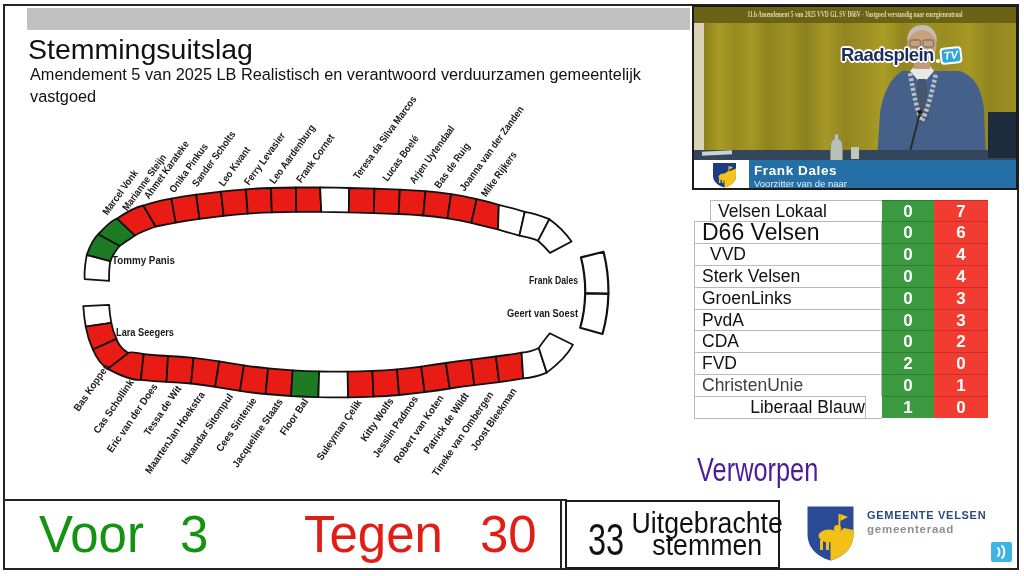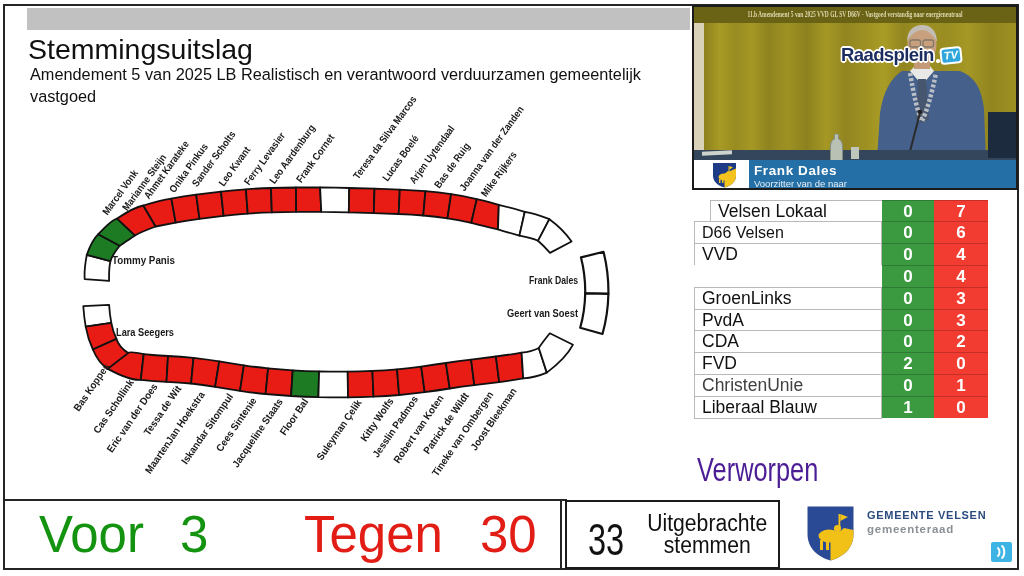--- a/index.html
+++ b/index.html
@@ -256,32 +256,33 @@
 
 <div class="abs" style="left:694px;top:199.5px;width:296px;height:219px;">
 
 <div class="abs" style="left:0;top:0.0px;width:296px;height:21.9px;">
       <div class="abs" style="left:0;top:0;width:188px;height:21.9px;border:1px solid #b9b9b9;border-bottom:none;background:#fff;font-size:17.5px;color:#111;padding-left:7px;line-height:21px;margin-left:16px;">Velsen Lokaal</div>
       <div class="abs" style="left:188px;top:0;width:52px;height:21.9px;background:#3b9a40;border-top:1px solid #2e7c34;color:#fff;font-size:17px;font-weight:bold;text-align:center;line-height:21.5px;">0</div>
       <div class="abs" style="left:240px;top:0;width:54px;height:21.9px;background:#f23c31;border-top:1px solid #c42f27;color:#fff;font-size:17px;font-weight:bold;text-align:center;line-height:21.5px;">7</div>
     </div>
 
 <div class="abs" style="left:0;top:21.8px;width:296px;height:21.9px;">
-      <div class="abs" style="left:0;top:0;width:188px;height:21.9px;border:1px solid #b9b9b9;border-bottom:none;background:#fff;font-size:16px;color:#111;padding-left:7px;line-height:21px;">D66 Velsen</div>
+      <div class="abs" style="left:0;top:0;width:188px;height:21.9px;border:1px solid #b9b9b9;border-bottom:none;background:#fff;font-size:23px;color:#111;padding-left:7px;line-height:21px;">D66 Velsen</div>
       <div class="abs" style="left:188px;top:0;width:52px;height:21.9px;background:#3b9a40;border-top:1px solid #2e7c34;color:#fff;font-size:17px;font-weight:bold;text-align:center;line-height:21.5px;">0</div>
       <div class="abs" style="left:240px;top:0;width:54px;height:21.9px;background:#f23c31;border-top:1px solid #c42f27;color:#fff;font-size:17px;font-weight:bold;text-align:center;line-height:21.5px;">6</div>
     </div>
 
 <div class="abs" style="left:0;top:43.6px;width:296px;height:21.9px;">
-      <div class="abs" style="left:0;top:0;width:188px;height:21.9px;border:1px solid #b9b9b9;border-bottom:none;background:#fff;font-size:17.5px;color:#111;padding-left:7px;line-height:21px;">VVD</div>
+      <div class="abs" style="left:0;top:0;width:188px;height:21.9px;border:1px solid #b9b9b9;border-bottom:none;background:#fff;font-size:17.5px;color:#111;padding-left:15px;line-height:21px;">VVD</div>
       <div class="abs" style="left:188px;top:0;width:52px;height:21.9px;background:#3b9a40;border-top:1px solid #2e7c34;color:#fff;font-size:17px;font-weight:bold;text-align:center;line-height:21.5px;">0</div>
       <div class="abs" style="left:240px;top:0;width:54px;height:21.9px;background:#f23c31;border-top:1px solid #c42f27;color:#fff;font-size:17px;font-weight:bold;text-align:center;line-height:21.5px;">4</div>
     </div>
 
 <div class="abs" style="left:0;top:65.4px;width:296px;height:21.9px;">
+      <div class="abs" style="left:0;top:0;width:188px;height:21.9px;border:1px solid #b9b9b9;border-bottom:none;background:#fff;font-size:17.5px;color:#111;padding-left:7px;line-height:21px;">Sterk Velsen</div>
       <div class="abs" style="left:188px;top:0;width:52px;height:21.9px;background:#3b9a40;border-top:1px solid #2e7c34;color:#fff;font-size:17px;font-weight:bold;text-align:center;line-height:21.5px;">0</div>
       <div class="abs" style="left:240px;top:0;width:54px;height:21.9px;background:#f23c31;border-top:1px solid #c42f27;color:#fff;font-size:17px;font-weight:bold;text-align:center;line-height:21.5px;">4</div>
     </div>
 
 <div class="abs" style="left:0;top:87.2px;width:296px;height:21.9px;">
       <div class="abs" style="left:0;top:0;width:188px;height:21.9px;border:1px solid #b9b9b9;border-bottom:none;background:#fff;font-size:17.5px;color:#111;padding-left:7px;line-height:21px;">GroenLinks</div>
       <div class="abs" style="left:188px;top:0;width:52px;height:21.9px;background:#3b9a40;border-top:1px solid #2e7c34;color:#fff;font-size:17px;font-weight:bold;text-align:center;line-height:21.5px;">0</div>
       <div class="abs" style="left:240px;top:0;width:54px;height:21.9px;background:#f23c31;border-top:1px solid #c42f27;color:#fff;font-size:17px;font-weight:bold;text-align:center;line-height:21.5px;">3</div>
     </div>
 
@@ -303,42 +304,42 @@
       <div class="abs" style="left:240px;top:0;width:54px;height:21.9px;background:#f23c31;border-top:1px solid #c42f27;color:#fff;font-size:17px;font-weight:bold;text-align:center;line-height:21.5px;">0</div>
     </div>
 
 <div class="abs" style="left:0;top:174.4px;width:296px;height:21.9px;">
       <div class="abs" style="left:0;top:0;width:188px;height:21.9px;border:1px solid #b9b9b9;border-bottom:none;background:#fff;font-size:17.5px;color:#404040;padding-left:7px;line-height:21px;">ChristenUnie</div>
       <div class="abs" style="left:188px;top:0;width:52px;height:21.9px;background:#3b9a40;border-top:1px solid #2e7c34;color:#fff;font-size:17px;font-weight:bold;text-align:center;line-height:21.5px;">0</div>
       <div class="abs" style="left:240px;top:0;width:54px;height:21.9px;background:#f23c31;border-top:1px solid #c42f27;color:#fff;font-size:17px;font-weight:bold;text-align:center;line-height:21.5px;">1</div>
     </div>
 
 <div class="abs" style="left:0;top:196.2px;width:296px;height:21.9px;">
-      <div class="abs" style="left:0;top:0;width:188px;height:21.9px;border:1px solid #b9b9b9;border-bottom:none;background:#fff;font-size:17.5px;color:#111;padding-left:7px;line-height:21px;">Liberaal Blauw</div>
+      <div class="abs" style="left:0;top:0;width:172px;height:21.9px;border:1px solid #b9b9b9;border-bottom:none;background:#fff;font-size:17.5px;color:#111;padding-left:7px;line-height:21px;text-align:right;">Liberaal Blauw</div>
       <div class="abs" style="left:188px;top:0;width:52px;height:21.9px;background:#3b9a40;border-top:1px solid #2e7c34;color:#fff;font-size:17px;font-weight:bold;text-align:center;line-height:21.5px;">1</div>
       <div class="abs" style="left:240px;top:0;width:54px;height:21.9px;background:#f23c31;border-top:1px solid #c42f27;color:#fff;font-size:17px;font-weight:bold;text-align:center;line-height:21.5px;">0</div>
     </div>
 <div class="abs" style="left:0;top:218px;width:188px;height:0;border-top:1px solid #b9b9b9;"></div>
 </div>
 
 <div class="abs" style="left:613px;top:453.5px;width:290px;text-align:center;font-size:32.5px;line-height:32.5px;color:#4c1d95;"><span style="display:inline-block;transform:scaleX(0.78);transform-origin:50% 50%;">Verworpen</span></div>
 
 <div class="abs" style="left:3px;top:499px;width:564px;height:0;border-top:2px solid #242424;"></div>
 
 <div class="abs" style="left:39px;top:508.6px;font-size:51px;line-height:51px;color:#13930f;">Voor</div>
 <div class="abs" style="left:180px;top:508.6px;font-size:51px;line-height:51px;color:#13930f;">3</div>
 
 <div class="abs" style="left:304px;top:508.6px;font-size:51px;line-height:51px;color:#e21d16;">Tegen</div>
 <div class="abs" style="left:480px;top:508.6px;font-size:51px;line-height:51px;color:#e21d16;">30</div>
 
 <div class="abs" style="left:560px;top:500px;width:2px;height:68px;background:#242424;"></div>
 
 <div class="abs" style="left:565px;top:500px;width:215px;height:68.5px;border:2.5px solid #1b1b1b;background:#fff;"></div>
 <div class="abs" style="left:588px;top:517.5px;font-size:44.6px;line-height:44.6px;color:#111;"><span style="display:inline-block;transform:scaleX(0.73);transform-origin:0 50%;">33</span></div>
-<div class="abs" style="left:622px;top:513.2px;width:170px;text-align:center;font-size:23px;line-height:21.4px;color:#111;"><span style="display:inline-block;transform:scaleX(0.92);transform-origin:50% 50%;">Uitgebrachte<br>stemmen</span></div>
+<div class="abs" style="left:622px;top:513.2px;width:170px;text-align:center;font-size:29px;line-height:21.4px;color:#111;"><span style="display:inline-block;transform:scaleX(0.92);transform-origin:50% 50%;">Uitgebrachte<br>stemmen</span></div>
 
 <svg class="abs" style="left:806px;top:505px;" width="49" height="57" viewBox="0 0 49 57">
 
   <path d="M 1.5 1.5 L 47.5 1.5 L 47.5 29 C 47.5 43 37.5 52 24.5 55.5 C 11.5 52 1.5 43 1.5 29 Z" fill="#2b4a96"></path>
 
   <path d="M 24.5 55.5 C 37.5 52 47.5 43 47.5 29 L 47.5 25 L 38 23 L 24.5 34 Z" fill="#f2c118"></path>
 
   <g fill="#f2c118">
     <ellipse cx="23" cy="31" rx="10.5" ry="6.5"></ellipse>
     <circle cx="31.5" cy="23.5" r="3.6"></circle>

